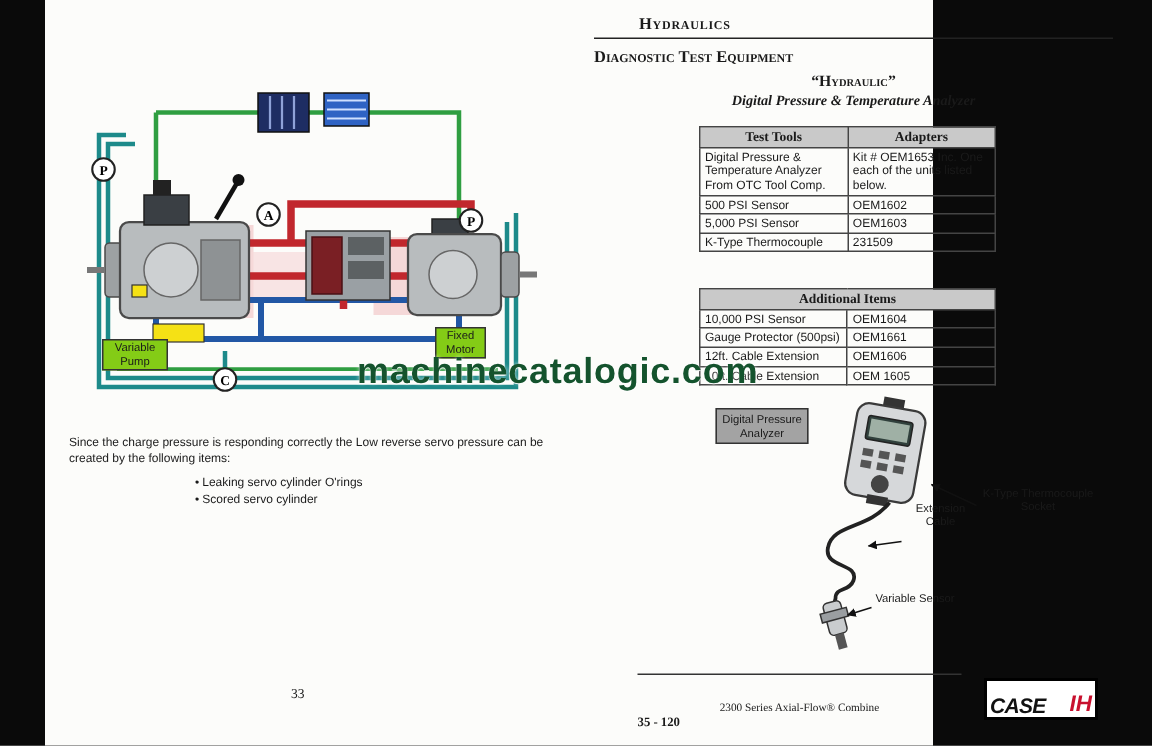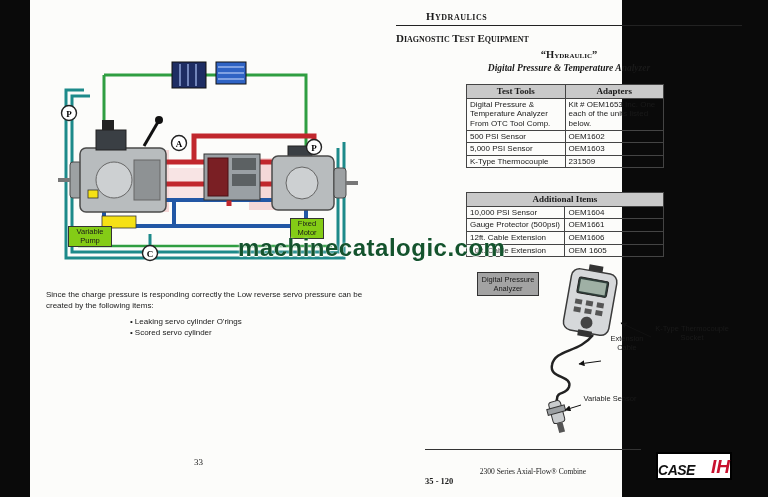--- a/index.html
+++ b/index.html
@@ -69,21 +69,21 @@
   .footer-right { position:absolute; left:395px; top:449px; width:216px;
                   border-top:1px solid #333; padding-top:17px;
                   font-family:"Liberation Serif", serif; }
   .footer-series { display:block; text-align:center; font-size:7.5px; }
   .footer-code { display:block; text-align:left; font-size:8.5px; font-weight:bold; }
   .logo { position:absolute; left:626px; top:452px; width:76px; height:28px;
           border:2px solid #000; background:#fff; display:flex; align-items:flex-end;
           justify-content:center; gap:16px; }
   .logo-case { font-style:italic; font-weight:900; font-size:14px; color:#111;
                letter-spacing:-0.5px; }
-  .logo-ih   { font-style:italic; font-weight:900; font-size:19px; color:#C8102E; }
+  .logo-ih   { font-style:italic; font-weight:900; font-size:15px; color:#C8102E; }
 </style>
 </head>
 <body>
 
 <div class="page">
 
   <div class="running-head">
     <span>Hydraulics</span>
   </div>
 

